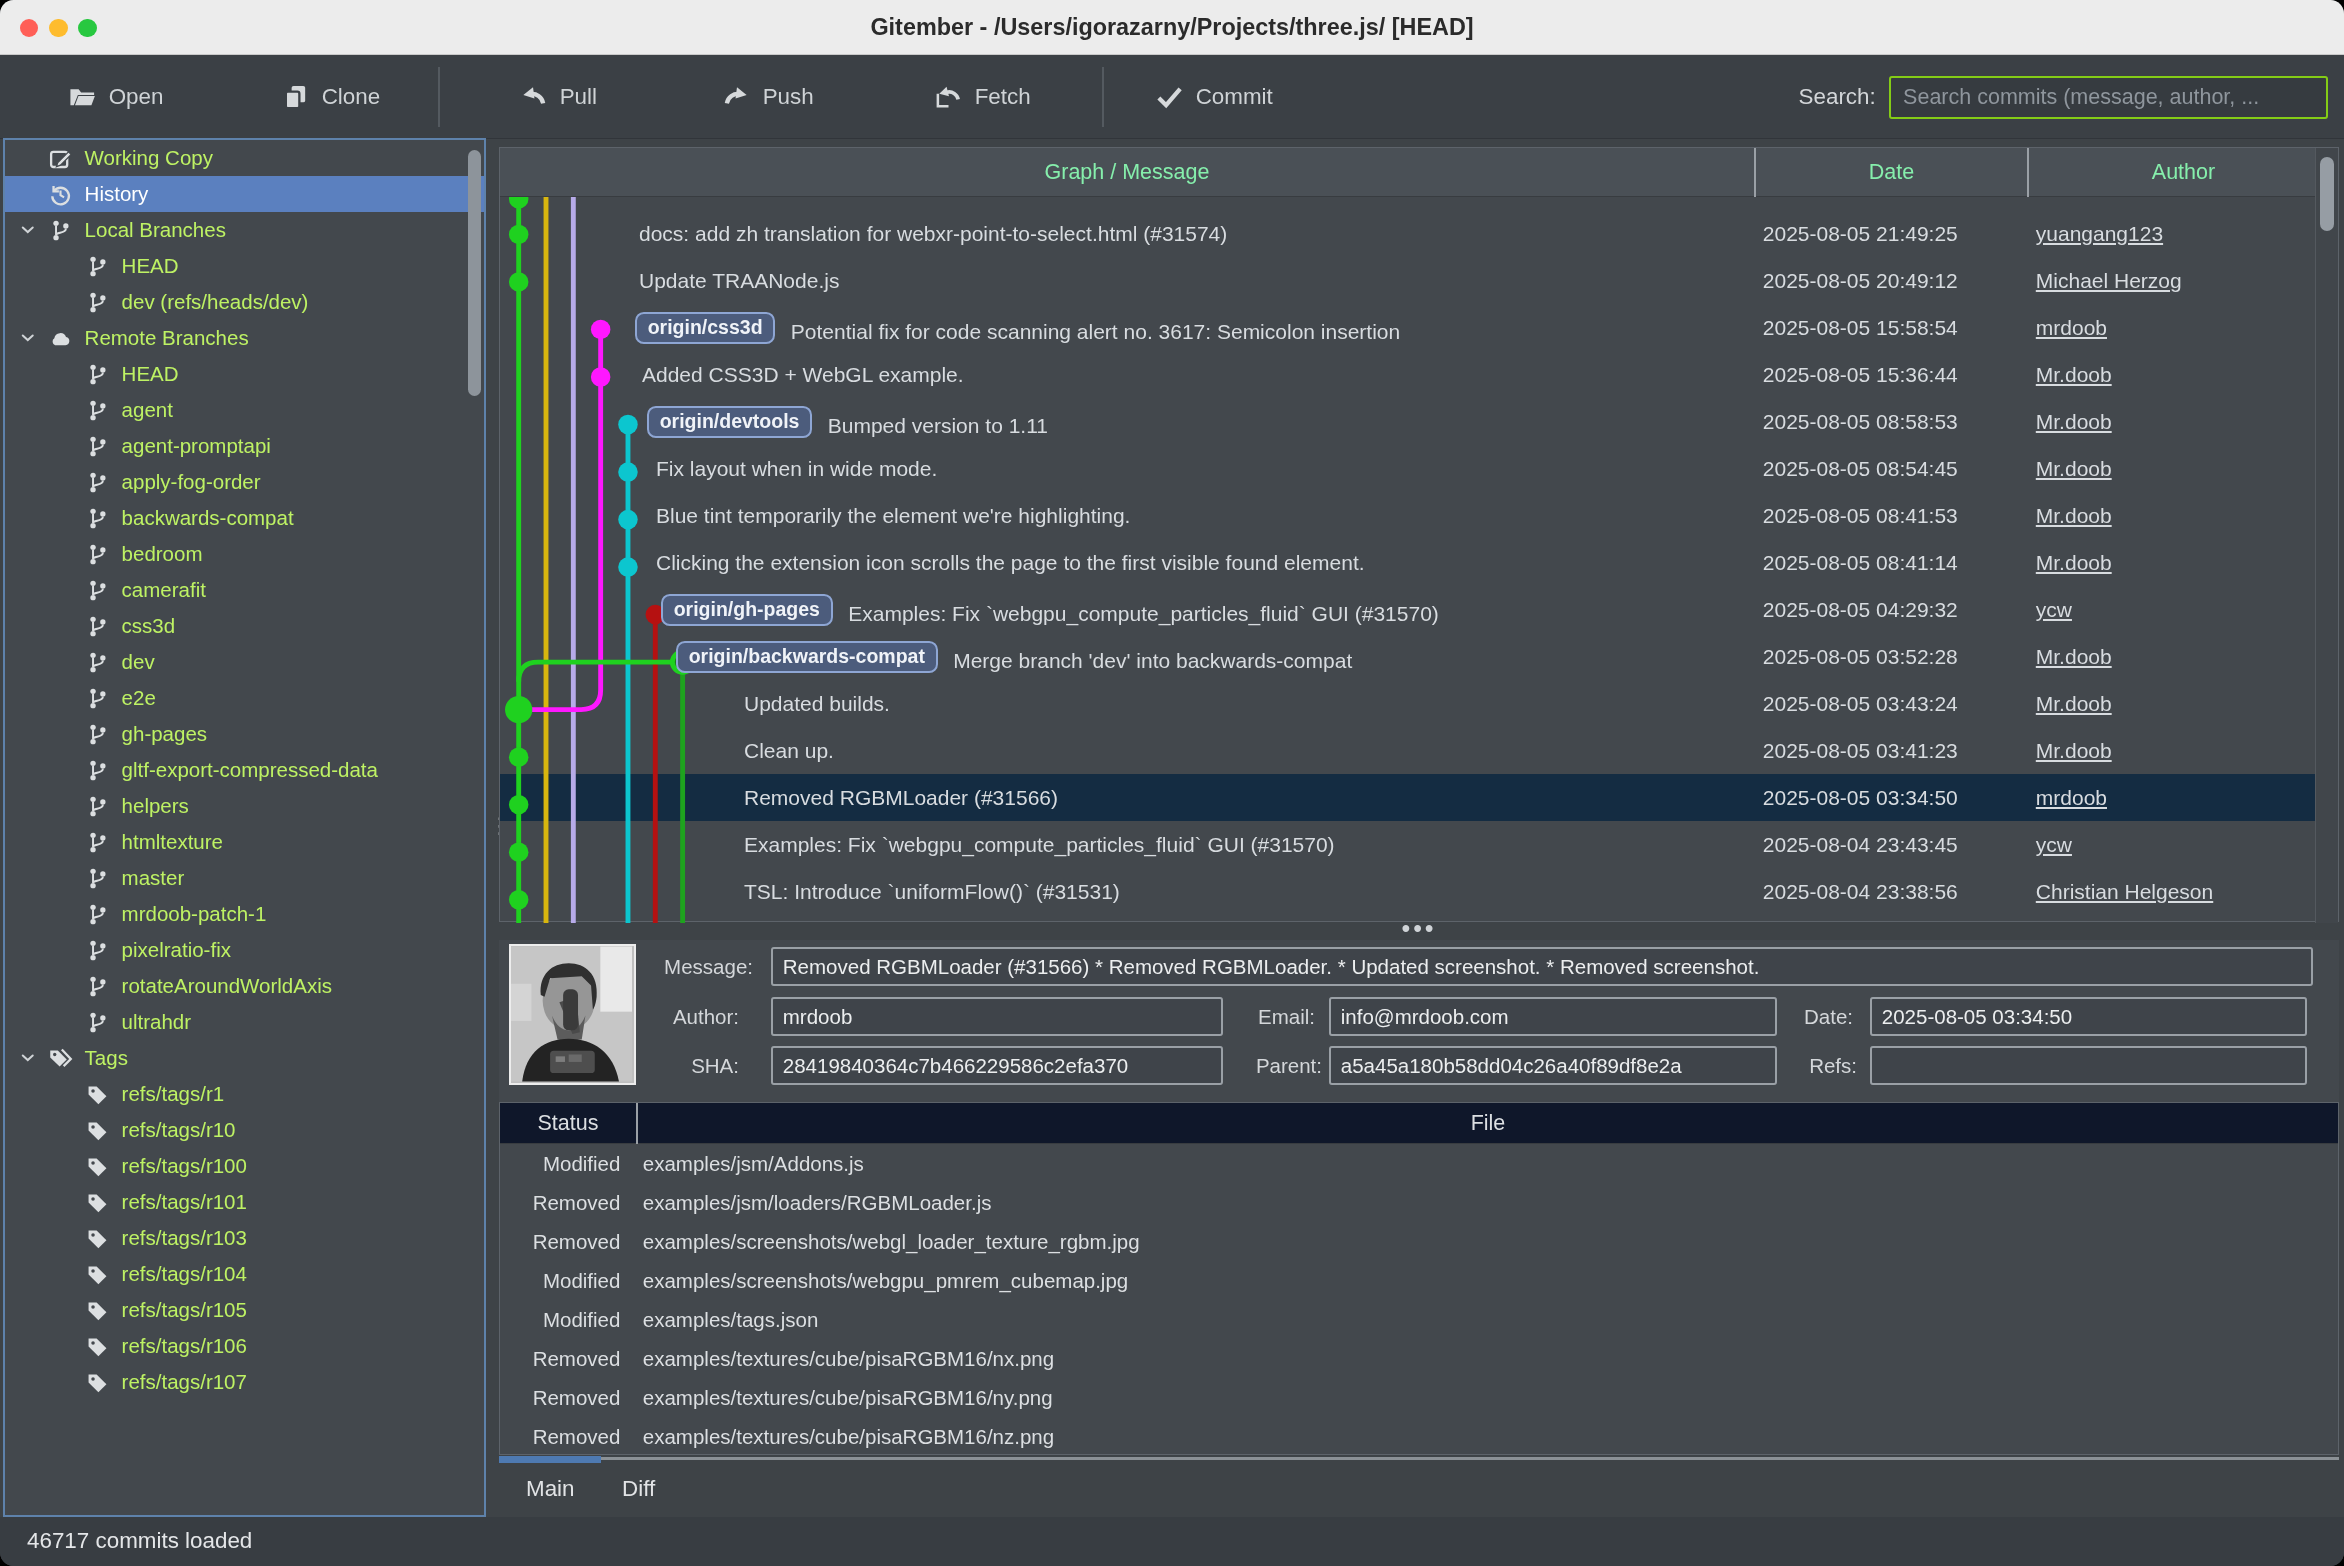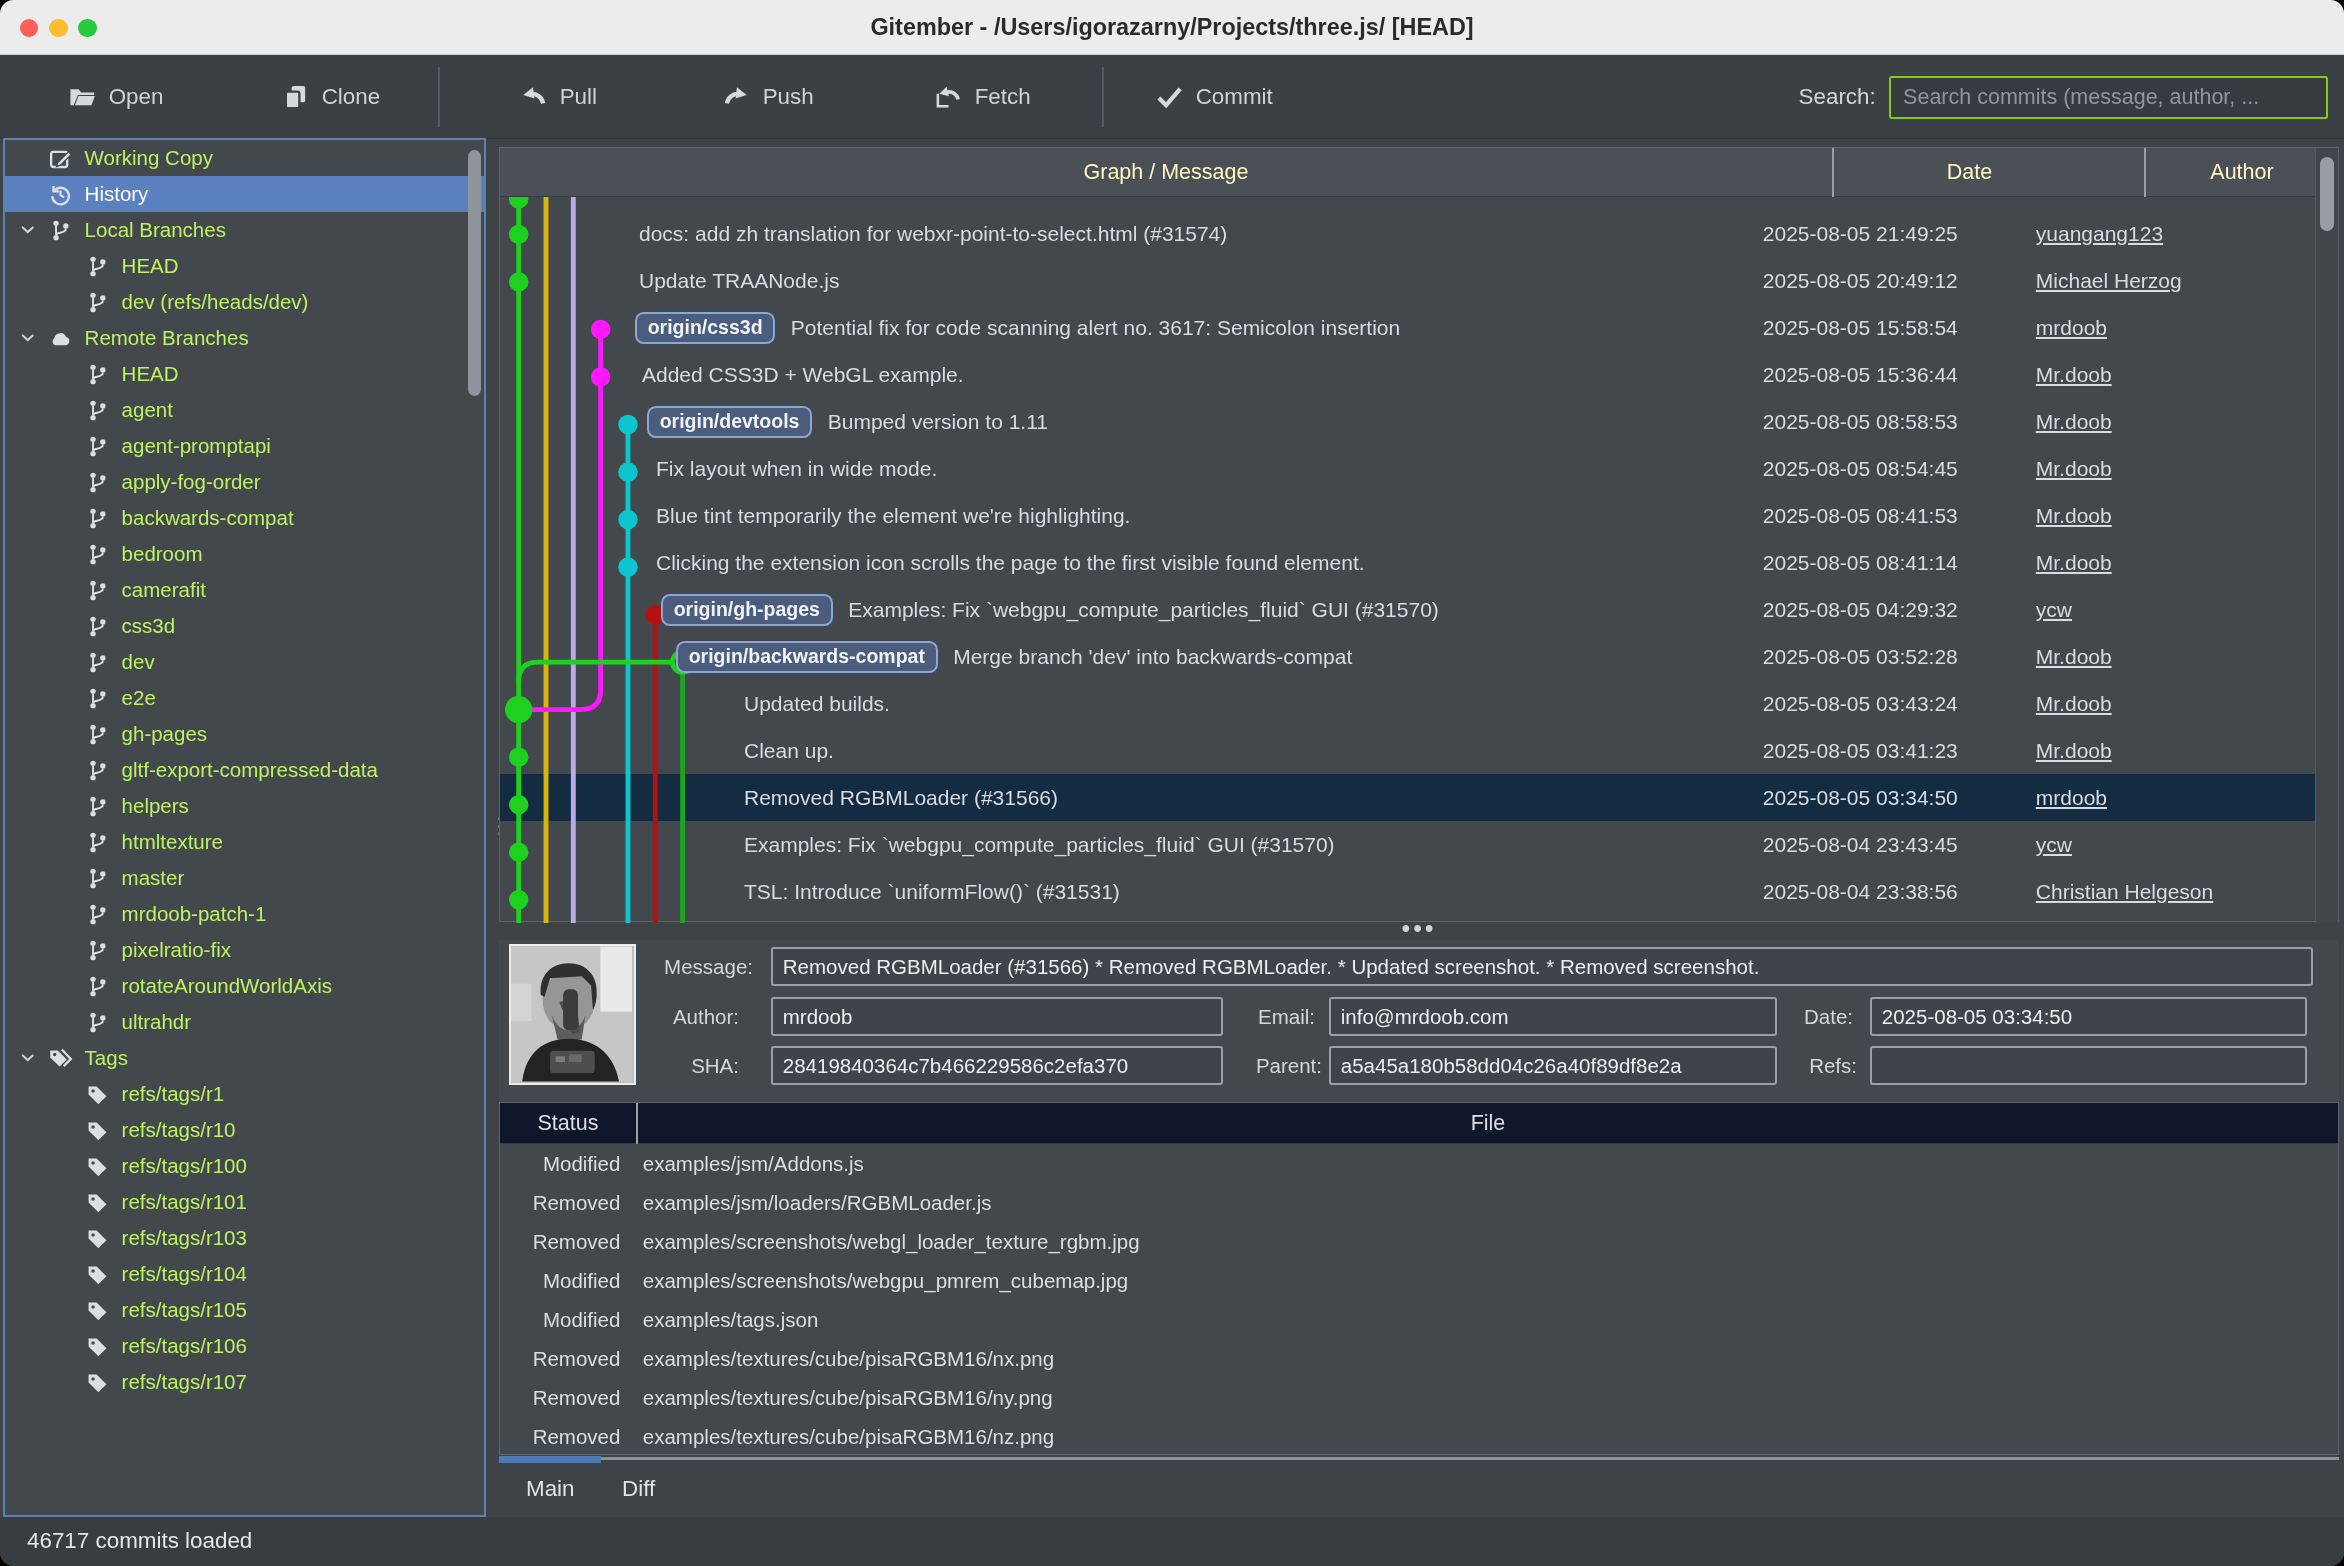--- a/index.html
+++ b/index.html
@@ -34,30 +34,30 @@
   .sb-item.lvl1 .sbico{margin-left:80px;}
   .sb-label{margin-left:11.7px;}
   .sb-scroll{position:absolute;right:2.9px;top:9.8px;width:12.7px;height:246px;border-radius:6.8px;background:#8d949b;}
   .vgrip{position:absolute;left:486px;top:138px;width:13.7px;height:1379px;}
   .vgrip .dots{position:absolute;left:2.9px;top:683px;color:#c9ced2;font-size:21.5px;line-height:10.7px;letter-spacing:0;}
   
   .main{position:absolute;left:499px;top:137px;width:1845px;height:1381px;}
   
   .commits{position:absolute;left:0;top:9.8px;width:1840px;height:775px;border:1px solid #5d636a;background:#43484d;}
   .c-head{position:absolute;left:0;top:0;width:100%;height:49px;background:#4a5056;border-bottom:1px solid #383c40;display:flex;}
-  .c-head .hc{height:49px;line-height:49px;text-align:center;color:#fef9c3;font-size:21.5px;margin-left:39px;}
+  .c-head .hc{height:49px;line-height:49px;text-align:center;color:#86efac;font-size:21.5px;}
   .hc-msg{width:1254px;}
   .hc-date{width:273px;border-left:2px solid #9aa0a6;}
   .hc-author{flex:1;border-left:2px solid #9aa0a6;}
   .c-body{position:absolute;left:0;top:49px;width:1817px;height:726px;overflow:hidden;}
   #graph-svg{position:absolute;left:0;top:0;z-index:2;pointer-events:none;}
   .c-partial{height:13.7px;}
   .c-row{position:relative;height:47px;display:flex;align-items:center;color:#d8dce0;font-size:21px;}
   .c-row.sel{background:#142c42;}
-  .c-msg{position:relative;z-index:3;width:1254px;display:flex;align-items:center;white-space:nowrap;overflow:hidden;}
+  .c-msg{position:relative;z-index:3;width:1254px;display:flex;align-items:flex-end;white-space:nowrap;overflow:hidden;}
   .c-date{position:relative;z-index:3;width:273px;padding-left:8.8px;white-space:nowrap;}
   .c-author{position:relative;z-index:3;flex:1;padding-left:8.8px;white-space:nowrap;overflow:hidden;text-decoration:underline;}
   .badge{display:inline-block;border:2.4px solid #8ea6d4;background:#4c5c7c;border-radius:8.8px;
     padding:2.9px 10.7px;color:#f0f3f8;font-weight:bold;font-size:19.5px;margin-right:15.6px;}
   .v-scroll{position:absolute;right:0;top:0;width:23.4px;height:775px;background:#41464b;border-left:1px solid #54595f;}
   .v-thumb{position:absolute;left:3.9px;top:8.8px;width:14.6px;height:74px;border-radius:7.8px;background:#969da4;}
   
   .hgrip{position:absolute;left:0;top:785px;width:1840px;height:17.6px;text-align:center;color:#cfd3d7;
     font-size:25px;line-height:13.7px;letter-spacing:2.9px;}
   

